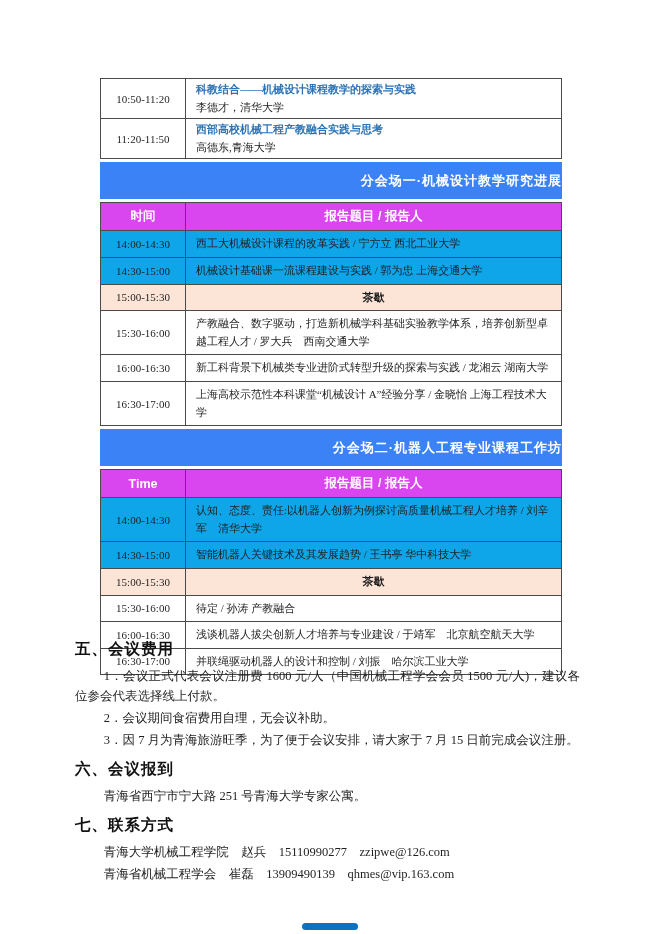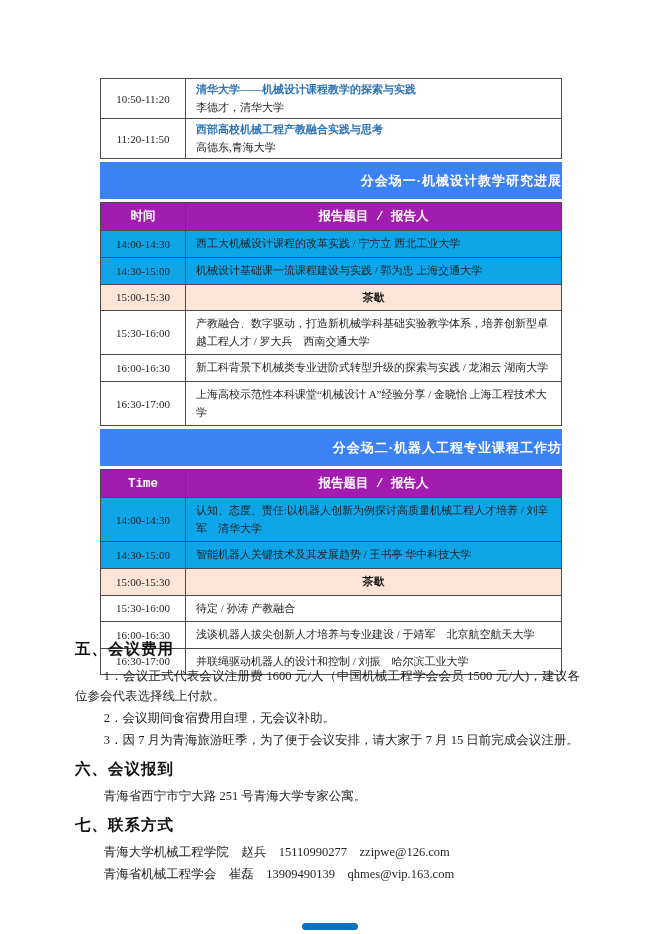--- a/index.html
+++ b/index.html
@@ -15,23 +15,23 @@
   .c{font-size:11px;padding:4px 10px;line-height:1.6;color:#1f1f1f;text-align:left;}
   .pre .c{padding:2px 10px;}
   .title{display:block;color:#2e74b5;font-weight:bold;}
   .speaker{display:block;color:#1f1f1f;}
   .banner{
     background:#3b82f6;color:#ffffff;font-weight:bold;font-size:13px;
     text-align:right;padding:10px 0 9px 0;margin:3px 0;letter-spacing:1px;
     font-family:"Liberation Sans","DejaVu Sans",sans-serif;
   }
   .hdr td{
-    background:#a21caf;color:#ffffff;font-weight:bold;text-align:center;
+    background:#d946ef;color:#ffffff;font-weight:bold;text-align:center;
     font-size:12.5px;padding:5px 2px;
-    font-family:Liberation Mono, monospace;
+    font-family:Liberation Sans, sans-serif;
   }
   .row-blue td{background:#0ea5e9;}
   .row-tea td{background:#fce4d6;}
   .row-white td{background:#ffffff;}
   .tea{text-align:center;font-weight:bold;}
   .sections{
     position:absolute;left:75px;top:630px;width:505px;
   }
   .heading{
     font-size:15.5px;font-weight:bold;color:#111111;margin:9px 0 6px 0;
@@ -50,21 +50,21 @@
 <body>
 
 <div class="page">
   <div class="content">
 
     <table class="pre">
       <tbody>
           <tr>
         <td class="t">10:50-11:20</td>
         <td class="c">
-          <span class="title">清华大学——机械设计课程教学的探索与实践</span>
+          <span class="title">科教结合——机械设计课程教学的探索与实践</span>
           <span class="speaker">李德才，清华大学</span>
         </td>
       </tr>
       <tr>
         <td class="t">11:20-11:50</td>
         <td class="c">
           <span class="title">西部高校机械工程产教融合实践与思考</span>
           <span class="speaker">高德东,青海大学</span>
         </td>
       </tr>

